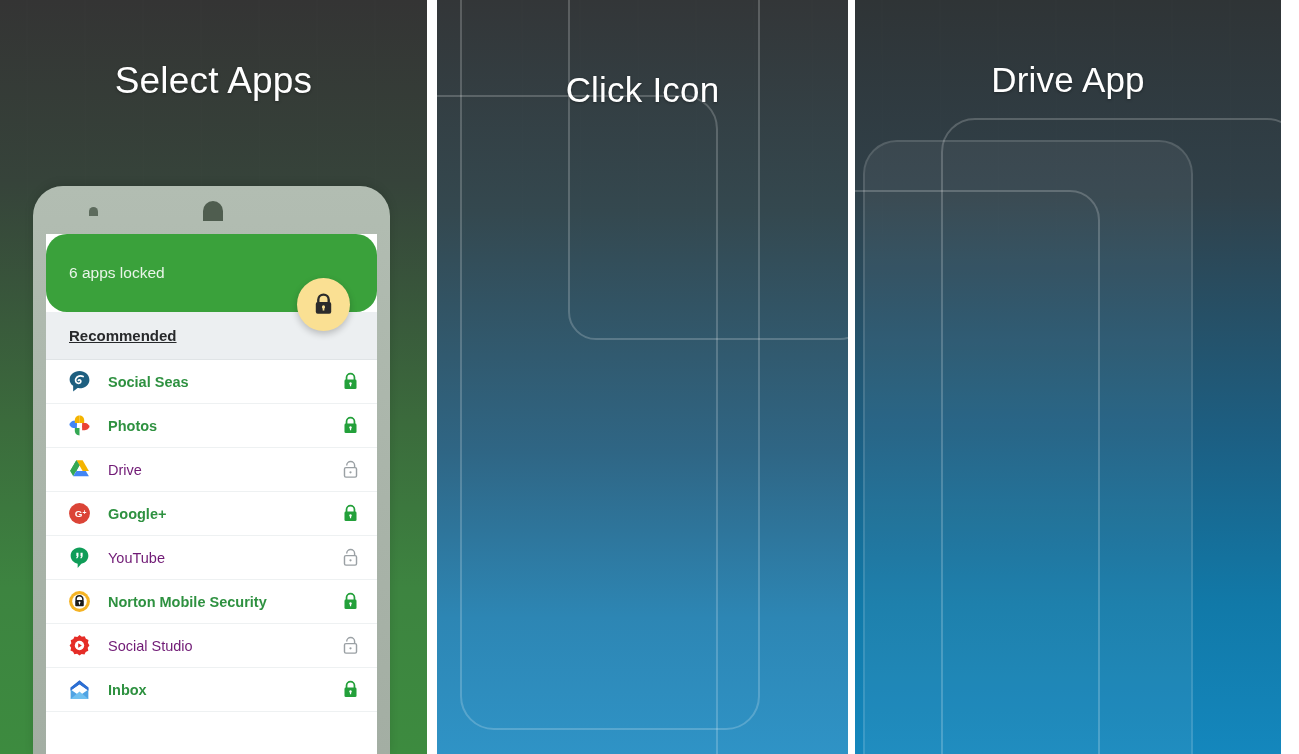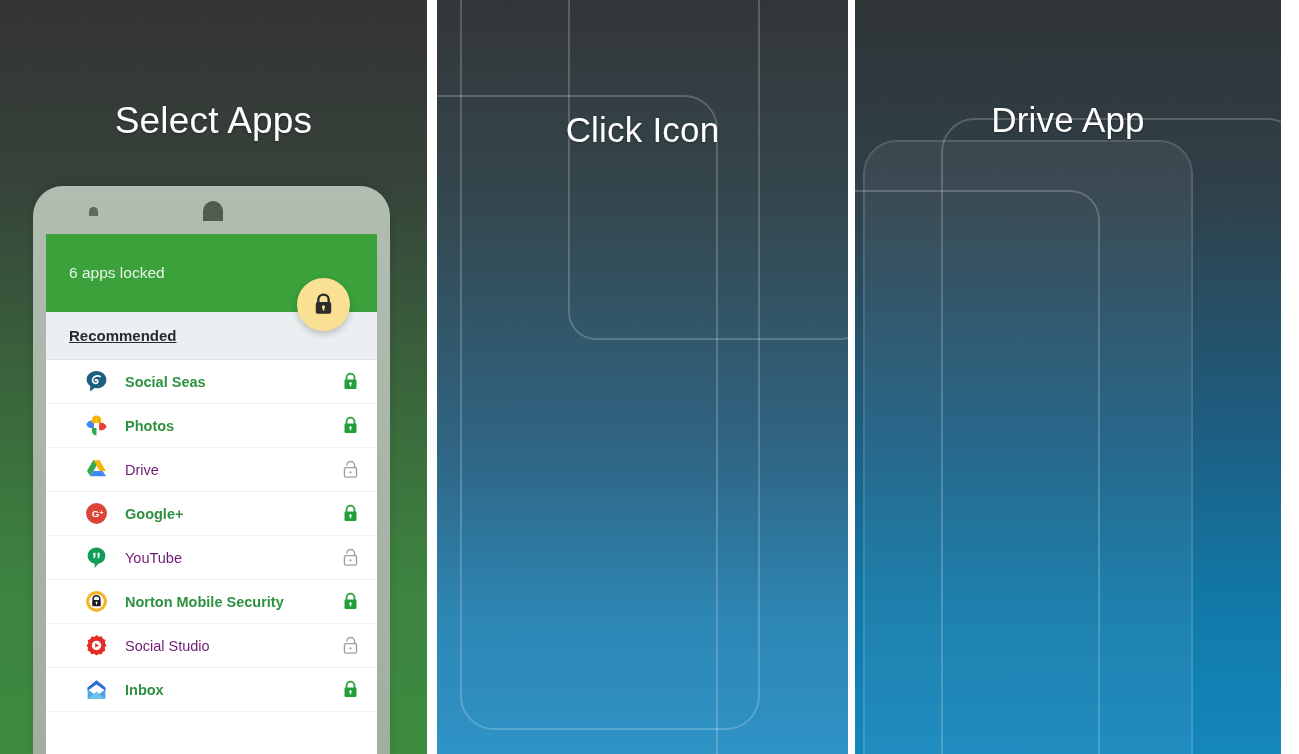--- a/index.html
+++ b/index.html
@@ -43,21 +43,20 @@
   }
 
   .headline {
     position: absolute; left: 0; right: 0;
     text-align: center;
     color: #ffffff;
     font-weight: 400;
     letter-spacing: .2px;
     text-shadow: 0 1px 3px rgba(0,0,0,.35);
     z-index: 30;
-    margin-top: 40px;
   }
   #h-select { top: 60px; font-size: 37px; }
   #h-click  { top: 70px; font-size: 35px; }
   #h-unlock { top: 60px; font-size: 35px; }
 
   
   .ghost {
     position: absolute;
     border: 2px solid rgba(255,255,255,0.20);
     border-radius: 34px;
@@ -90,20 +89,21 @@
   #phone1 .screen { left: 13px; top: 48px; right: 13px; bottom: 0; }
   #p1cam-s { left: 89px; top: 207px; width: 9px; height: 9px; background:#5d6b5d; }
   #p1cam-b { left: 203px; top: 201px; width: 20px; height: 20px; background:#4f5d4f; }
 
   
   .p1-appbar {
     height: 78px; background: #3aa13b;
     display: flex; align-items: center;
     padding-left: 23px;
     position: relative;
+    border-radius: 21px;
   }
   .p1-appbar-title { color: #e9f5e9; font-size: 15.5px; font-weight: 400; }
   .p1-section {
     height: 48px; background: #eceff1;
     display: flex; align-items: center;
     padding-left: 23px;
     border-bottom: 1px solid #e0e4e6;
   }
   .p1-section-label { color: #27292b; font-size: 15px; font-weight: 600; text-decoration: underline; }
   .p1-fab {
@@ -113,21 +113,21 @@
     border-radius: 50%;
     background: #fae093;
     box-shadow: 0 3px 7px rgba(0,0,0,.22);
     display: flex; align-items: center; justify-content: center;
     z-index: 22;
   }
   .p1-list { background: #ffffff; }
   .app-row {
     height: 44px;
     display: flex; align-items: center;
-    padding: 0 17px 0 38px;
+    padding: 0 17px 0 21px;
     border-bottom: 1px solid #eef1f2;
     background: #fff;
     justify-content: center;
   }
   .app-row .aicon { width: 25px; height: 25px; flex: 0 0 25px; margin-right: 16px; display:flex; align-items:center; justify-content:center; }
   .app-row .aname { flex: 1; font-size: 14.5px; }
   .app-row.locked .aname { color: #2e9140; font-weight: 700; }
   .app-row.unlocked .aname { color: #701a75; font-weight: 400; }
   .app-row .alock { width: 20px; height: 22px; flex: 0 0 20px; display:flex; align-items:center; justify-content:center; }
 </style>

